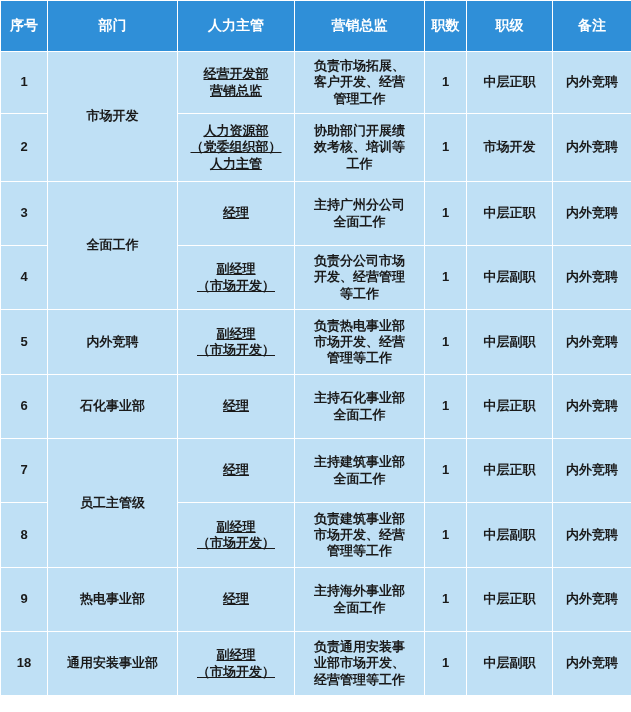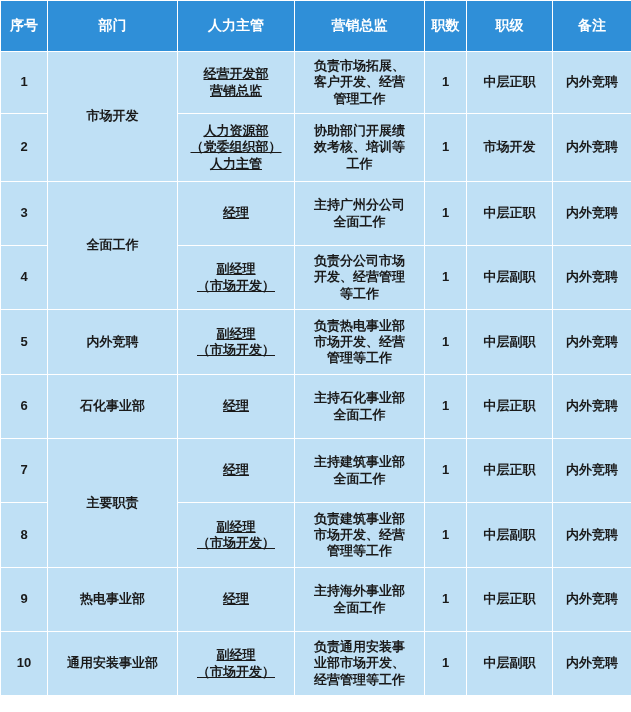--- a/index.html
+++ b/index.html
@@ -135,21 +135,21 @@
           <td class="num">6</td>
           <td class="dept">石化事业部</td>
           <td class="post">经理</td>
           <td class="duty">主持石化事业部<br>全面工作</td>
           <td class="cnt">1</td>
           <td class="rank">中层正职</td>
           <td class="note">内外竞聘</td>
         </tr>
         <tr style="height: 64px;">
           <td class="num">7</td>
-          <td class="dept" rowspan="2">主要职责</td>
+          <td class="dept" rowspan="2">员工主管级</td>
           <td class="post">经理</td>
           <td class="duty">主持建筑事业部<br>全面工作</td>
           <td class="cnt">1</td>
           <td class="rank">中层正职</td>
           <td class="note">内外竞聘</td>
         </tr>
         <tr style="height: 65px;">
           <td class="num">8</td>
           <td class="post">副经理<br>（市场开发）</td>
           <td class="duty">负责建筑事业部<br>市场开发、经营<br>管理等工作</td>
@@ -160,21 +160,21 @@
         <tr style="height: 64px;">
           <td class="num">9</td>
           <td class="dept">热电事业部</td>
           <td class="post">经理</td>
           <td class="duty">主持海外事业部<br>全面工作</td>
           <td class="cnt">1</td>
           <td class="rank">中层正职</td>
           <td class="note">内外竞聘</td>
         </tr>
         <tr style="height: 64px;">
-          <td class="num">10</td>
+          <td class="num">18</td>
           <td class="dept">通用安装事业部</td>
           <td class="post">副经理<br>（市场开发）</td>
           <td class="duty">负责通用安装事<br>业部市场开发、<br>经营管理等工作</td>
           <td class="cnt">1</td>
           <td class="rank">中层副职</td>
           <td class="note">内外竞聘</td>
         </tr>
       </tbody>
   </table>
 </div>

